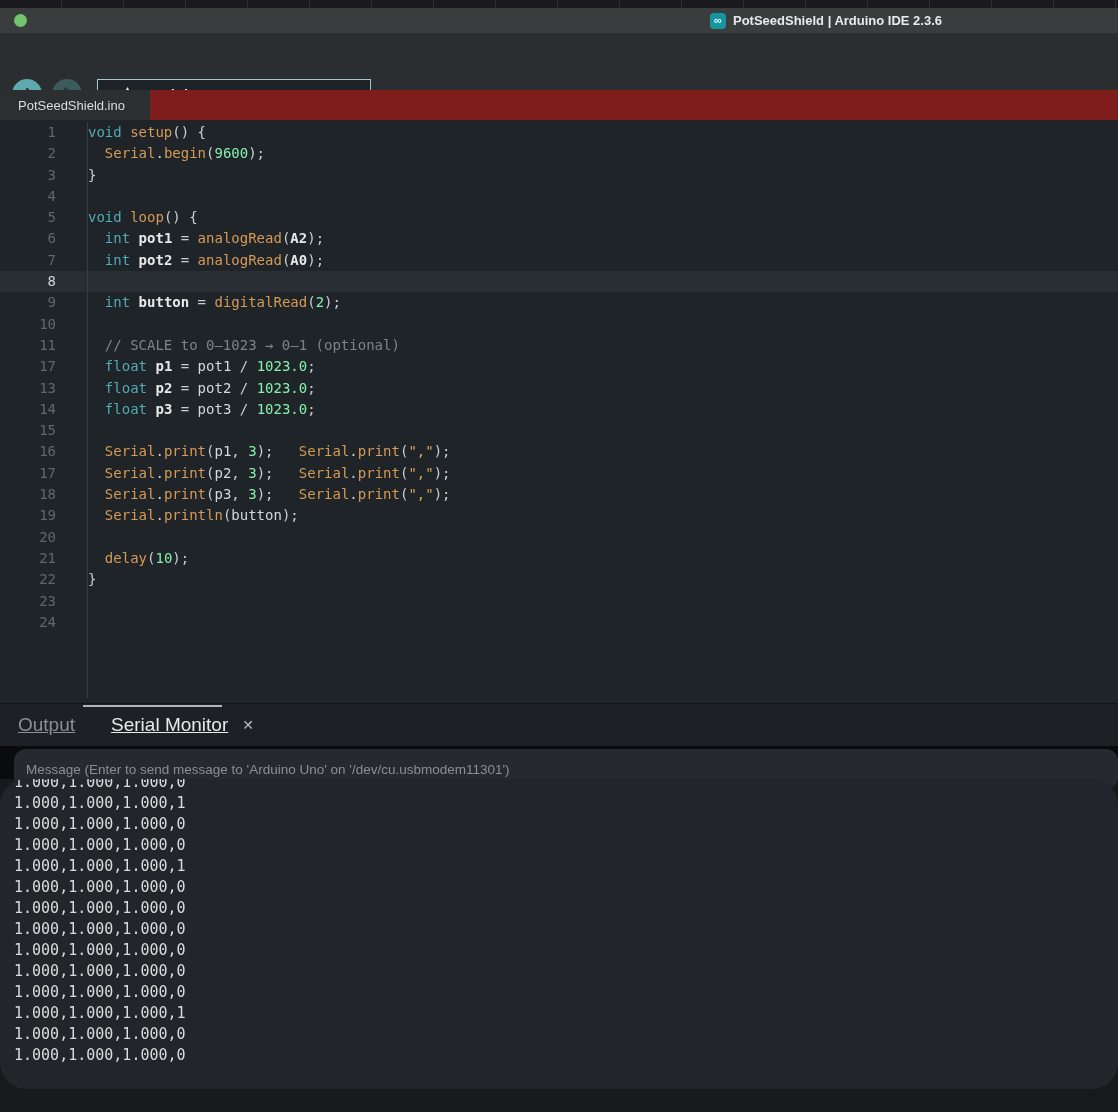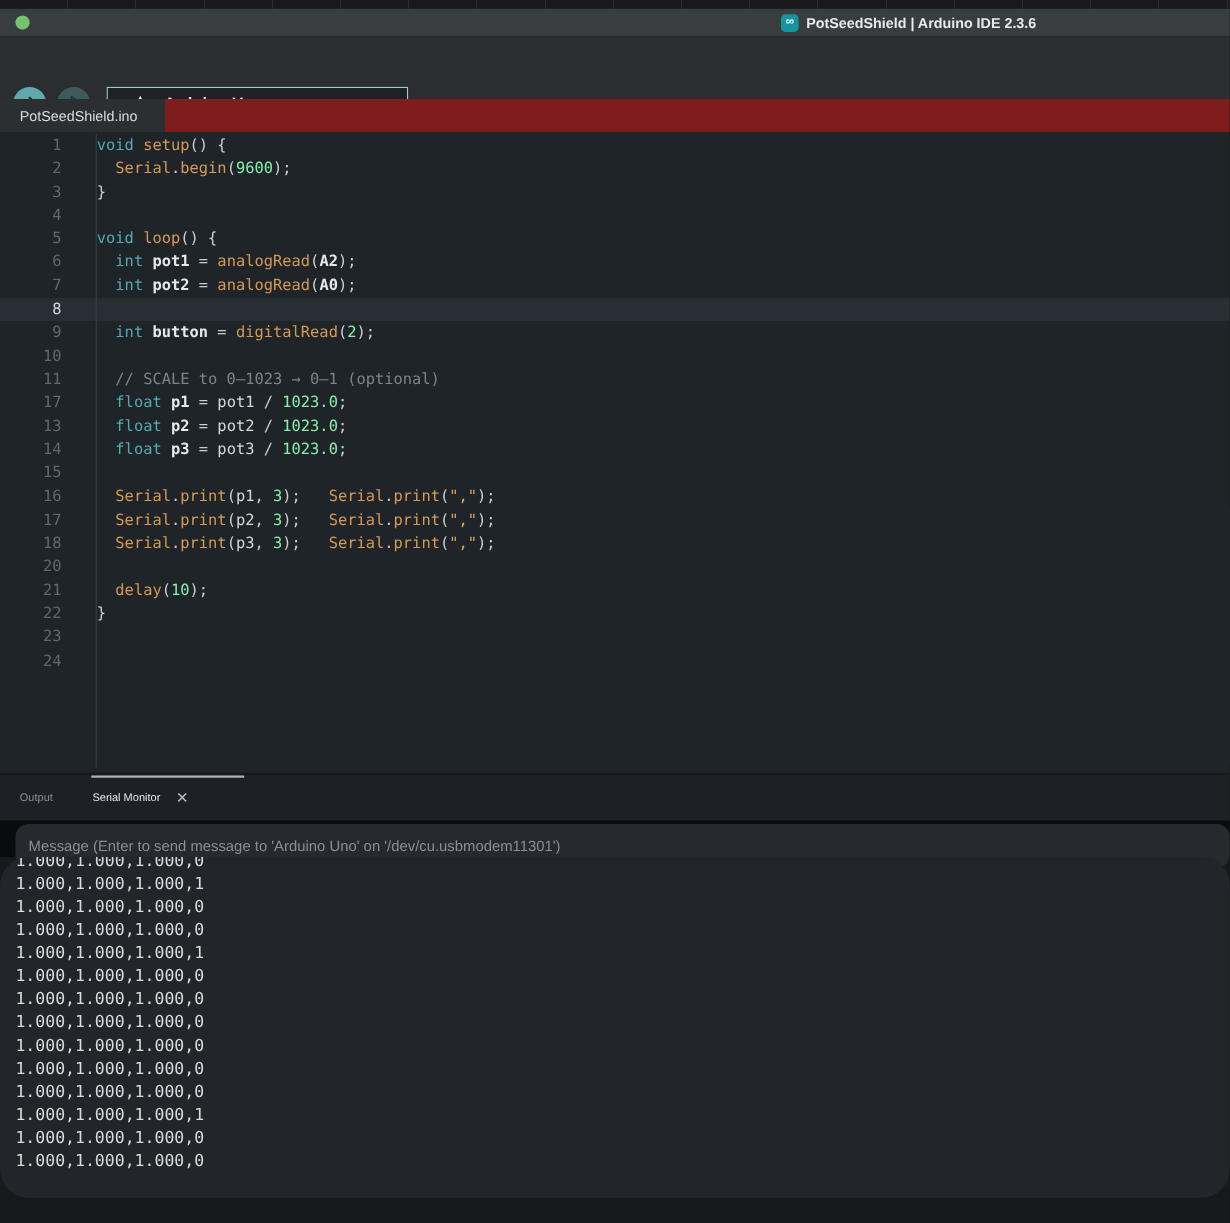--- a/index.html
+++ b/index.html
@@ -55,21 +55,21 @@
   .tk-c { color:#7d838a; }
   .tk-p { color:#c9ced2; }
   .tk-t { color:#c9ced2; }
   .tk-v { color:#e6e8ea; font-weight:bold; }
   .tk-w { color:#d4d8da; }
 
   
   .panel-header { position:absolute; left:0; top:703px; width:1118px; height:43px; background:#1d2024;
     border-top:1px solid #121416; display:flex; align-items:center; }
   .active-tab-line { position:absolute; left:83px; top:1px; width:139px; height:2px; background:#b0b5b9; }
-  .panel-tab { font-size:10px; cursor:pointer; }
+  .panel-tab { font-size:19px; cursor:pointer;text-decoration:underline; }
   .panel-tab.output { color:#8a9095; margin-left:18px; }
   .panel-tab.serial { color:#e7e9ea; margin-left:36px;text-align:right; }
   .panel-close { color:#b7bbbe; font-size:14px; margin-left:14px; cursor:pointer; }
 
   
   .message-row { position:absolute; left:0; top:746px; width:1118px; height:33px; background:#0a0b0c; }
   .message-input { position:absolute; left:14px; top:3px; width:1104px; height:40px;
     background:#26292d; border:none; border-radius:12px; outline:none; color:#c9ccce;
     font-size:13.5px; font-family:"Liberation Sans", sans-serif; padding:0 12px; }
   .message-input::placeholder { color:#8a8f94; opacity:1; }
@@ -151,20 +151,21 @@
         <div class="code-row"><span class="gutter-num">9</span><span class="code-text"><span class="tk-t">  </span><span class="tk-k">int</span><span class="tk-t"> </span><span class="tk-v">button</span><span class="tk-p"> = </span><span class="tk-f">digitalRead</span><span class="tk-p">(</span><span class="tk-n">2</span><span class="tk-p">);</span></span></div>
         <div class="code-row"><span class="gutter-num">10</span><span class="code-text"></span></div>
         <div class="code-row"><span class="gutter-num">11</span><span class="code-text"><span class="tk-t">  </span><span class="tk-c">// SCALE to 0–1023 → 0–1 (optional)</span></span></div>
         <div class="code-row"><span class="gutter-num">17</span><span class="code-text"><span class="tk-t">  </span><span class="tk-k">float</span><span class="tk-t"> </span><span class="tk-v">p1</span><span class="tk-p"> = </span><span class="tk-w">pot1</span><span class="tk-p"> / </span><span class="tk-n">1023.0</span><span class="tk-p">;</span></span></div>
         <div class="code-row"><span class="gutter-num">13</span><span class="code-text"><span class="tk-t">  </span><span class="tk-k">float</span><span class="tk-t"> </span><span class="tk-v">p2</span><span class="tk-p"> = </span><span class="tk-w">pot2</span><span class="tk-p"> / </span><span class="tk-n">1023.0</span><span class="tk-p">;</span></span></div>
         <div class="code-row"><span class="gutter-num">14</span><span class="code-text"><span class="tk-t">  </span><span class="tk-k">float</span><span class="tk-t"> </span><span class="tk-v">p3</span><span class="tk-p"> = </span><span class="tk-w">pot3</span><span class="tk-p"> / </span><span class="tk-n">1023.0</span><span class="tk-p">;</span></span></div>
         <div class="code-row"><span class="gutter-num">15</span><span class="code-text"></span></div>
         <div class="code-row"><span class="gutter-num">16</span><span class="code-text"><span class="tk-t">  </span><span class="tk-f">Serial</span><span class="tk-p">.</span><span class="tk-f">print</span><span class="tk-p">(</span><span class="tk-w">p1</span><span class="tk-p">, </span><span class="tk-n">3</span><span class="tk-p">);   </span><span class="tk-f">Serial</span><span class="tk-p">.</span><span class="tk-f">print</span><span class="tk-p">(</span><span class="tk-s">","</span><span class="tk-p">);</span></span></div>
         <div class="code-row"><span class="gutter-num">17</span><span class="code-text"><span class="tk-t">  </span><span class="tk-f">Serial</span><span class="tk-p">.</span><span class="tk-f">print</span><span class="tk-p">(</span><span class="tk-w">p2</span><span class="tk-p">, </span><span class="tk-n">3</span><span class="tk-p">);   </span><span class="tk-f">Serial</span><span class="tk-p">.</span><span class="tk-f">print</span><span class="tk-p">(</span><span class="tk-s">","</span><span class="tk-p">);</span></span></div>
         <div class="code-row"><span class="gutter-num">18</span><span class="code-text"><span class="tk-t">  </span><span class="tk-f">Serial</span><span class="tk-p">.</span><span class="tk-f">print</span><span class="tk-p">(</span><span class="tk-w">p3</span><span class="tk-p">, </span><span class="tk-n">3</span><span class="tk-p">);   </span><span class="tk-f">Serial</span><span class="tk-p">.</span><span class="tk-f">print</span><span class="tk-p">(</span><span class="tk-s">","</span><span class="tk-p">);</span></span></div>
+        <div class="code-row"><span class="gutter-num">19</span><span class="code-text"><span class="tk-t">  </span><span class="tk-f">Serial</span><span class="tk-p">.</span><span class="tk-f">println</span><span class="tk-p">(</span><span class="tk-w">button</span><span class="tk-p">);</span></span></div>
         <div class="code-row"><span class="gutter-num">20</span><span class="code-text"></span></div>
         <div class="code-row"><span class="gutter-num">21</span><span class="code-text"><span class="tk-t">  </span><span class="tk-f">delay</span><span class="tk-p">(</span><span class="tk-n">10</span><span class="tk-p">);</span></span></div>
         <div class="code-row"><span class="gutter-num">22</span><span class="code-text"><span class="tk-p">}</span></span></div>
         <div class="code-row"><span class="gutter-num">23</span><span class="code-text"></span></div>
         <div class="code-row"><span class="gutter-num">24</span><span class="code-text"></span></div>
       </div>
   </div>
 
   <div class="panel-header">
     <div class="active-tab-line"></div>

